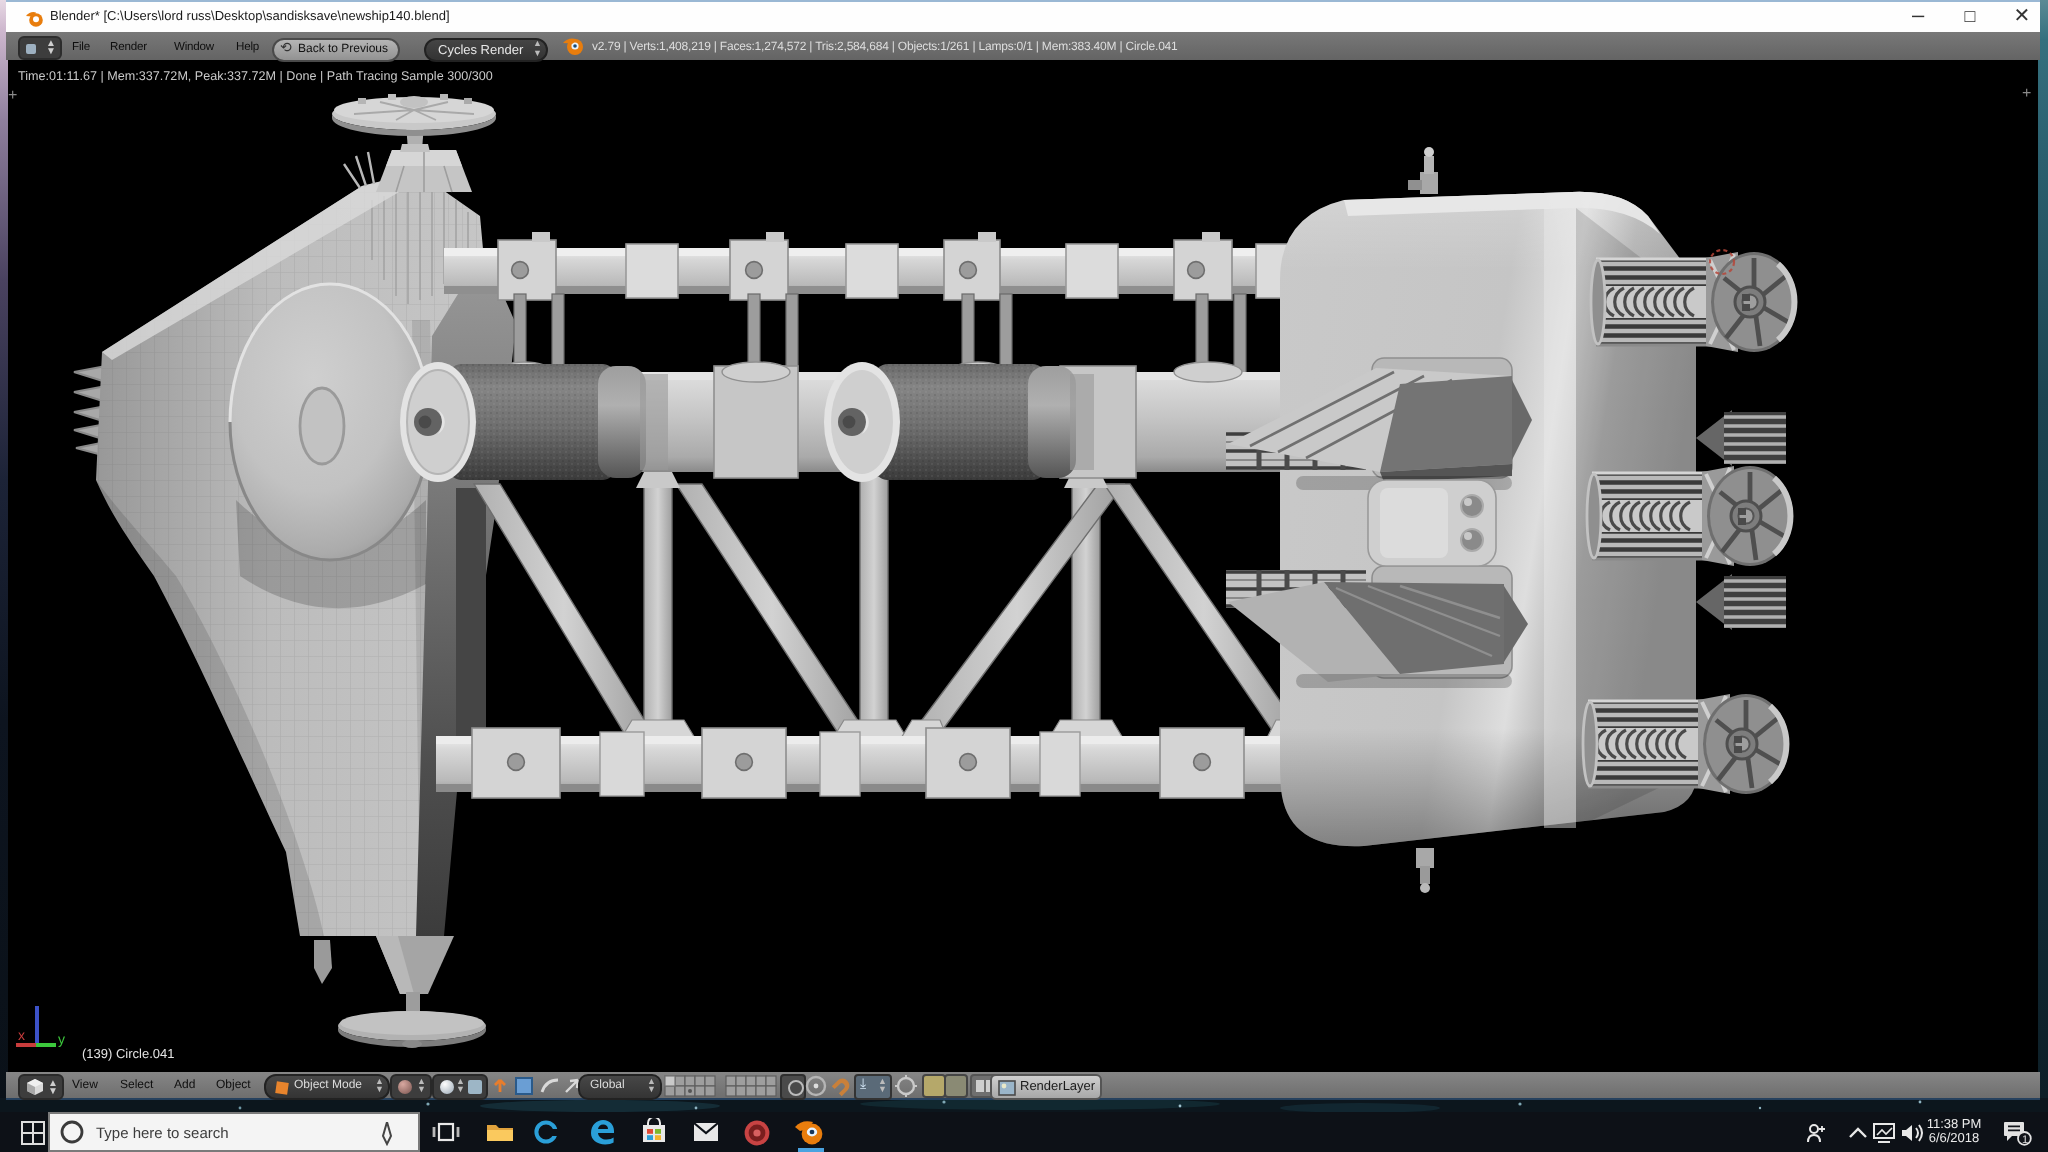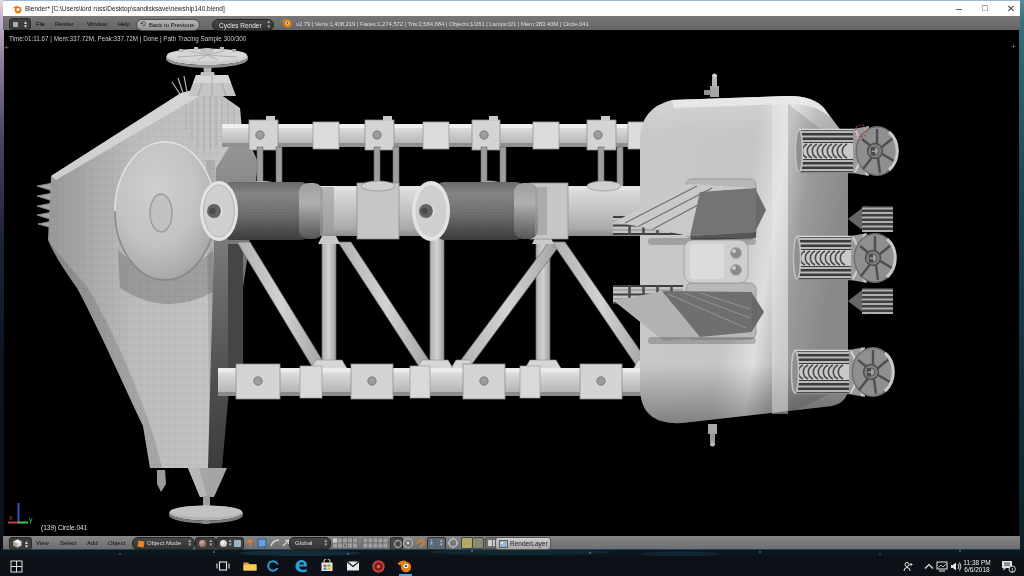--- a/index.html
+++ b/index.html
@@ -555,20 +555,29 @@
       </svg>
       <span style="position:absolute;left:14px;top:2.5px;color:#1a1a1a;font-size:6.5px;">RenderLayer</span>
     </div>
   </div>
 
   <div class="abs" id="task">
     <svg width="13" height="13" style="position:absolute;left:10px;top:4px">
       <rect x="1" y="1" width="11" height="11" fill="none" stroke="#dedede" stroke-width="1"></rect>
       <path d="M1 6.5 H12 M6.5 1 V12" stroke="#dedede" stroke-width="1"></path>
     </svg>
+    <div id="search">
+      <svg width="13" height="13" style="position:absolute;left:5px;top:3px">
+        <circle cx="6" cy="6" r="5" fill="none" stroke="#3a3a3a" stroke-width="1.4"></circle>
+      </svg>
+      <div class="stxt">Type here to search</div>
+      <svg width="10" height="12" style="position:absolute;right:10px;top:4px">
+        <path d="M4.5 0 L6.5 7 L4.5 11 L2.5 7 Z" fill="none" stroke="#444" stroke-width="1"></path>
+      </svg>
+    </div>
 
     <svg width="14" height="12" style="position:absolute;left:216px;top:4px">
       <rect x="3.5" y="2" width="7" height="8" fill="none" stroke="#e8e8e8" stroke-width="1.1"></rect>
       <path d="M1 3.5 L1 8.5 M13 3.5 L13 8.5" stroke="#b8b8b8" stroke-width="1.4"></path>
     </svg>
 
     <svg width="14" height="12" style="position:absolute;left:243px;top:4px">
       <path d="M0.5 2.5 L5 2.5 L6.5 4 L13.5 4 L13.5 10.5 L0.5 10.5 Z" fill="#e0a23c"></path>
       <path d="M0.5 5 L13.5 5 L13.5 10.5 L0.5 10.5 Z" fill="#fac95e"></path>
     </svg>

